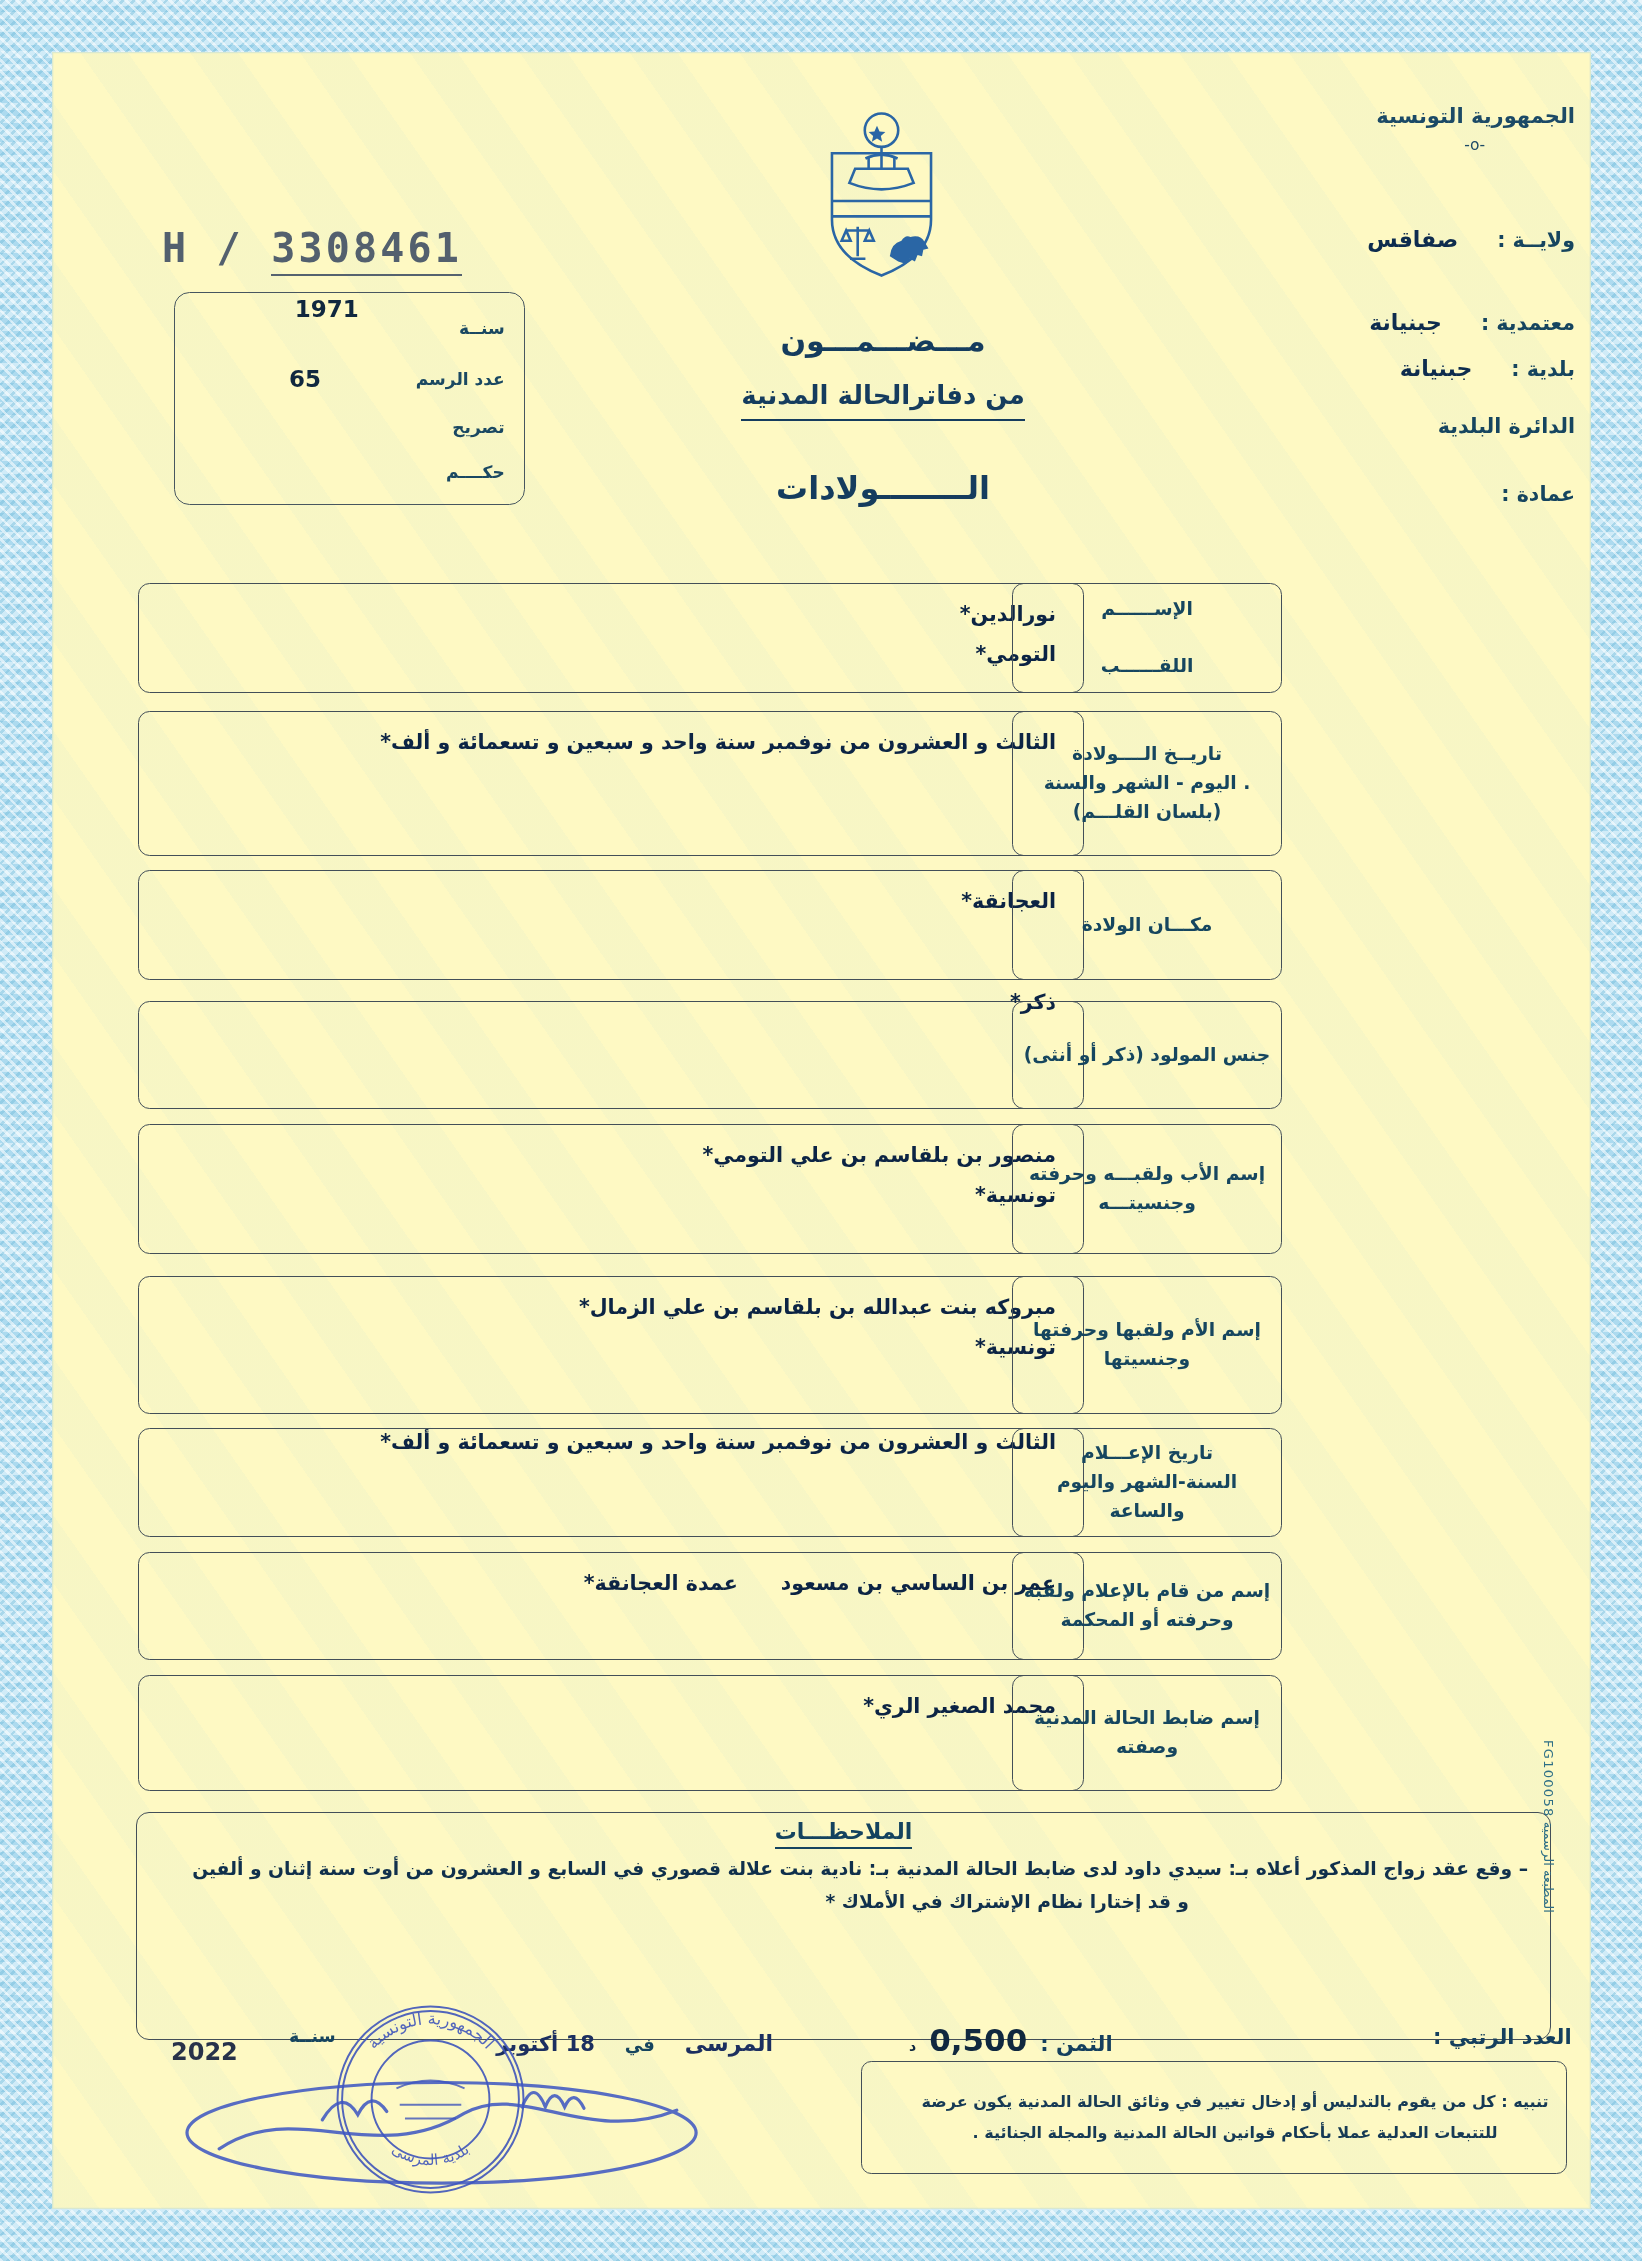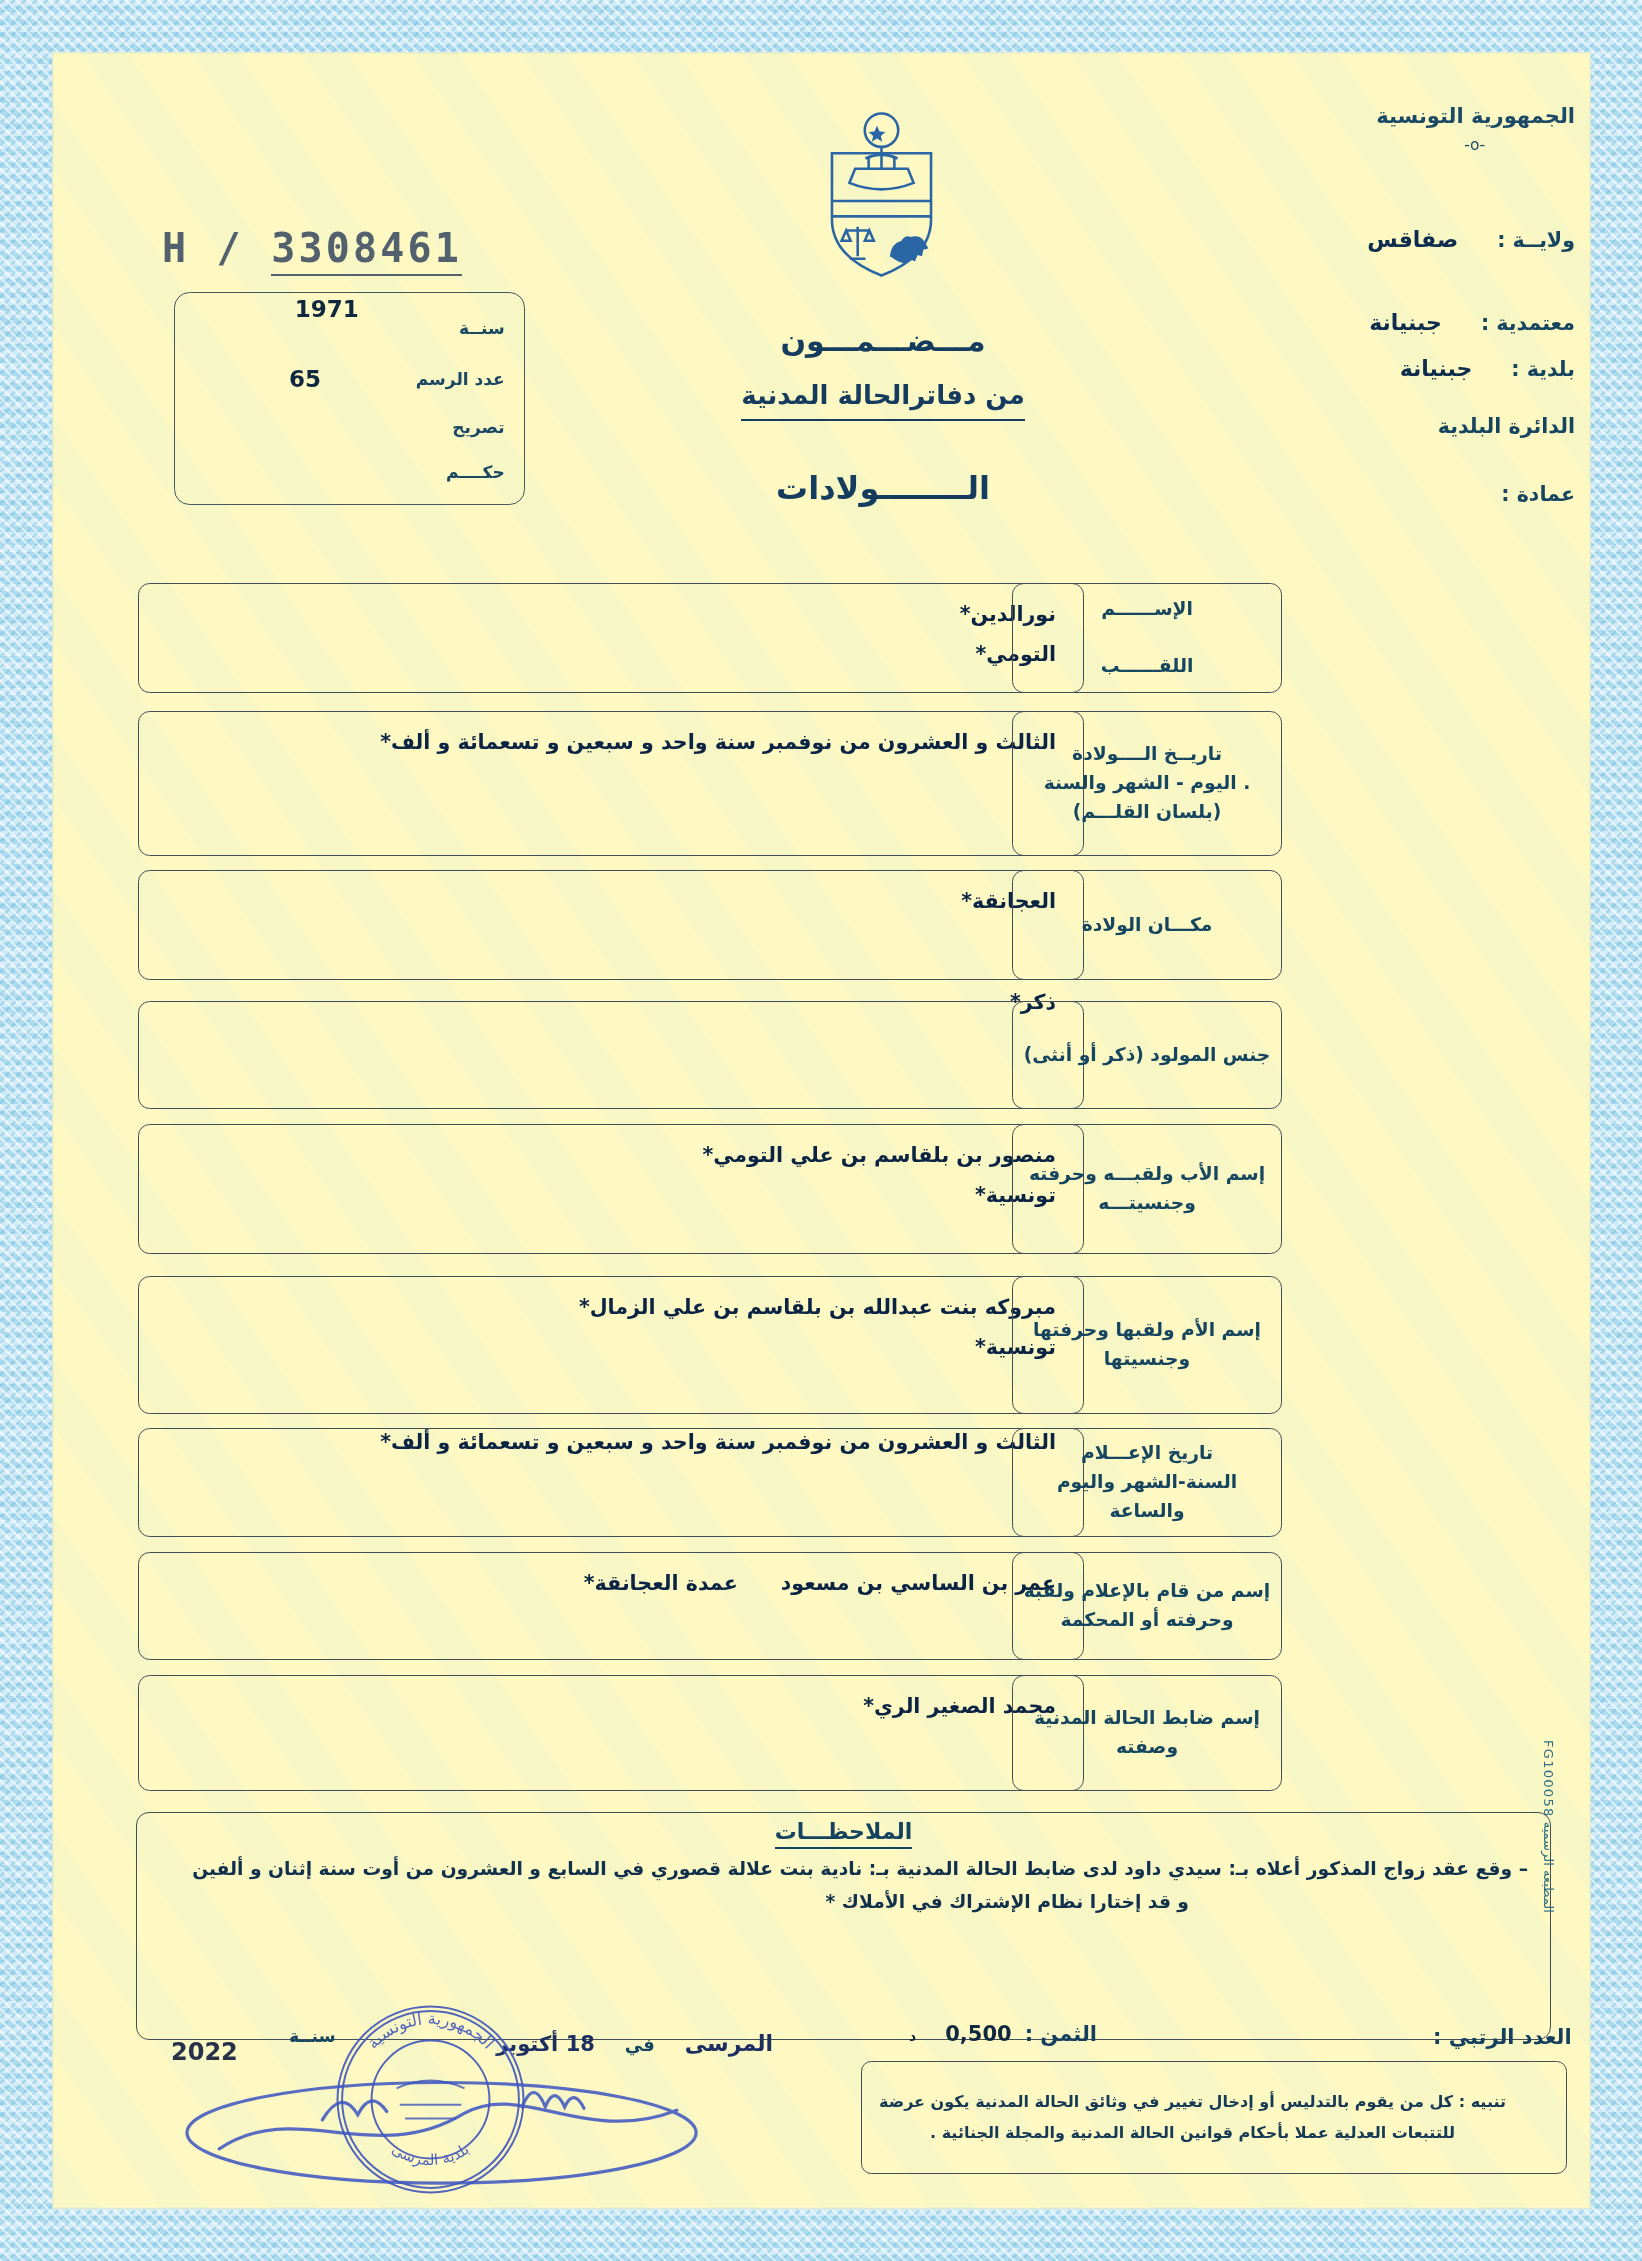--- a/index.html
+++ b/index.html
@@ -47,29 +47,29 @@
   .obs-box{top:1760px;left:84px;right:40px;height:228px;border:1.9px solid #434f58;border-radius:13px;direction:rtl;box-sizing:border-box;}
   .obs-title{text-align:center;font-size:22px;font-weight:bold;color:#14435f;margin-top:6.4px;}
   .obs-title span{border-bottom:2.6px solid #14435f;padding-bottom:2.6px;}
   .obs-line1{font-size:18.7px;font-weight:bold;color:#10304c;margin:14px 22px 0;text-align:right;}
   .obs-line2{font-size:18.7px;font-weight:bold;color:#10304c;margin:11.6px 361px 0 0;text-align:right;}
   .printer-vert{right:35px;top:1688px;writing-mode:vertical-rl;font-size:13px;color:#2e6f86;letter-spacing:1.3px;}
   
   .ordinal{top:1973px;right:19.3px;font-size:21px;font-weight:bold;color:#143f5e;direction:rtl;}
   .price-row{top:1970px;left:857px;direction:rtl;display:flex;gap:13px;align-items:baseline;}
   .price-lbl{font-size:21px;font-weight:bold;color:#143f5e;}
-  .price-val{font-size:21px;font-weight:bold;color:#10283f;margin-left:16px;}
+  .price-val{font-size:31px;font-weight:bold;color:#10283f;}
   .price-mark{font-size:14px;font-weight:bold;color:#10283f;vertical-align:super;}
   .place-date{top:1979px;left:399px;width:322px;direction:rtl;display:flex;gap:30px;align-items:baseline;justify-content:flex-start;}
   .pd-place{font-size:22px;font-weight:bold;color:#1c2f60;}
   .pd-fi{font-size:18px;color:#16455f;font-weight:600;}
   .pd-date{font-size:21px;font-weight:bold;color:#1c2f60;}
   .year-lbl{top:1974px;left:237px;font-size:17.4px;color:#16455f;font-weight:600;}
   .year-val{top:1986px;left:119px;font-size:24px;font-weight:bold;color:#27324a;}
-  .notice-box{top:2009px;left:809px;right:24.5px;height:113px;border:1.9px solid #434f58;border-radius:10.3px;direction:rtl;display:flex;align-items:center;justify-content:flex-end;text-align:center;box-sizing:border-box;padding:5.2px 17px;}
+  .notice-box{top:2009px;left:809px;right:24.5px;height:113px;border:1.9px solid #434f58;border-radius:10.3px;direction:rtl;display:flex;align-items:center;justify-content:flex-start;text-align:center;box-sizing:border-box;padding:5.2px 17px;}
   .notice-box .ntext{font-size:16px;font-weight:600;line-height:1.9;color:#163a55;}
   .stamp{left:277px;top:1946px;width:203px;height:203px;z-index:3;}
   .signature{left:106px;top:1984px;width:580px;height:171px;z-index:4;}
 </style>
 </head>
 <body>
 
 <div class="page">
   <div class="frame"></div>
 

